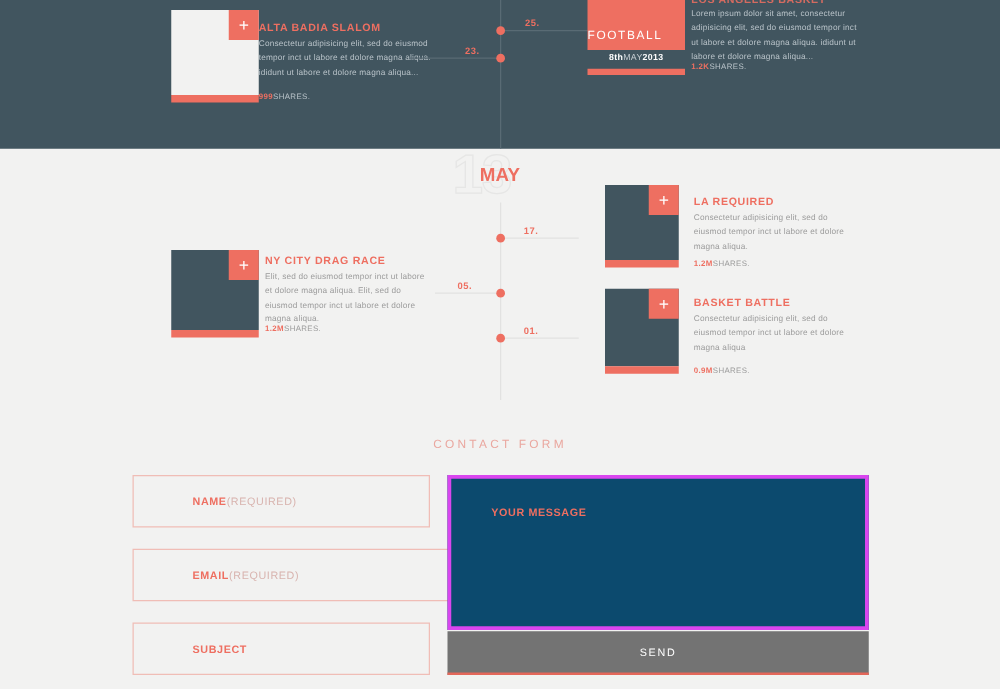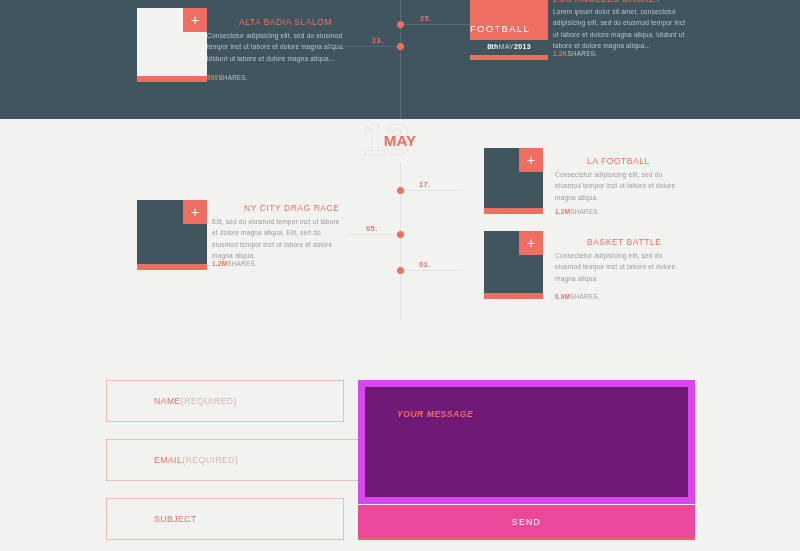--- a/index.html
+++ b/index.html
@@ -64,24 +64,23 @@
     color: #ffffff;
     font-size: 14px;
     line-height: 24px;
     text-align: center;
     font-weight: 400;
   }
 
   .card-title {
     position: absolute;
     color: #ee6f61;
-    font-weight: normal;
+    font-weight: bold;
     font-size: 8.5px;
     letter-spacing: 0.55px;
-    padding-left: 32px;
   }
   .card-body {
     position: absolute;
     font-size: 6.6px;
     line-height: 11.4px;
     letter-spacing: 0.15px;
   }
   .card-shares {
     position: absolute;
     font-size: 6.3px;
@@ -224,46 +223,45 @@
     position: absolute;
     left: 22px;
     top: 50%;
     transform: translateY(-50%);
     font-size: 8.6px;
     letter-spacing: 0.5px;
     white-space: nowrap;
   }
   .field .field-label .main {
     color: #ee6f61;
-    font-weight: normal;
+    font-weight: bold;
     padding-left: 25px;
   }
   .field .field-label .req {
     color: #d8b3ae;
     font-weight: normal;
   }
   .msg-field {
     position: absolute;
     box-sizing: border-box;
-    border: 7px solid #d946ef;
-    background: #701a75;
-    font-style: italic;
+    border: 3px solid #d946ef;
+    background: #0c4a6e;
   }
   .msg-field .msg-label {
     position: absolute;
     left: 32px;
     top: 22px;
     font-size: 8.6px;
     letter-spacing: 0.5px;
     color: #ee6f61;
     font-weight: bold;
   }
   .send-btn {
     position: absolute;
-    background: #ec4899;
+    background: #737373;
     color: #ffffff;
     font-size: 8.6px;
     letter-spacing: 1.4px;
     text-align: center;
     box-sizing: border-box;
     border-bottom: 2px solid #e4675a;
   }
   .send-btn .send-label {
     position: absolute;
     left: 0;
@@ -364,41 +362,42 @@
     </div>
   </div>
 
   <div class="thumb" style="left:484px; top:148px; width:59px; height:66px;">
     <div class="thumb-img" style="background:#41555f;"></div>
     <div class="plus-badge">+</div>
     <div class="thumb-bar"></div>
   </div>
 
   <div class="on-light">
-    <div class="card-title" style="left:555px; top:156px; width:135px;">LA FOOTBALL</div>
+    <div class="card-title" style="left:555px; top:156px; width:135px;">LA REQUIRED</div>
     <div class="card-body" style="left:555px; top:169px; width:126px;">Consectetur adipisicing elit, sed do eiusmod tempor inct ut labore et dolore magna aliqua.</div>
     <div class="card-shares" style="left:555px; top:208px;">
       <span class="num">1.2M</span><span class="lbl">SHARES.</span>
     </div>
   </div>
 
   <div class="thumb" style="left:484px; top:231px; width:59px; height:68px;">
     <div class="thumb-img" style="background:#41555f;"></div>
     <div class="plus-badge">+</div>
     <div class="thumb-bar"></div>
   </div>
 
   <div class="on-light">
     <div class="card-title" style="left:555px; top:237px; width:135px;">BASKET BATTLE</div>
     <div class="card-body" style="left:555px; top:250px; width:126px;">Consectetur adipisicing elit, sed do eiusmod tempor inct ut labore et dolore magna aliqua</div>
     <div class="card-shares" style="left:555px; top:293px;">
       <span class="num">0.9M</span><span class="lbl">SHARES.</span>
     </div>
   </div>
 
+  <div class="form-heading">CONTACT FORM</div>
 
   <div class="field" style="left:106px; top:380px; width:238px; height:42px;">
     <div class="field-label">
       <span class="main">NAME</span><span class="req">(REQUIRED)</span>
     </div>
   </div>
 
   <div class="field" style="left:106px; top:439px; width:266px; height:42px;">
     <div class="field-label">
       <span class="main">EMAIL</span><span class="req">(REQUIRED)</span>

